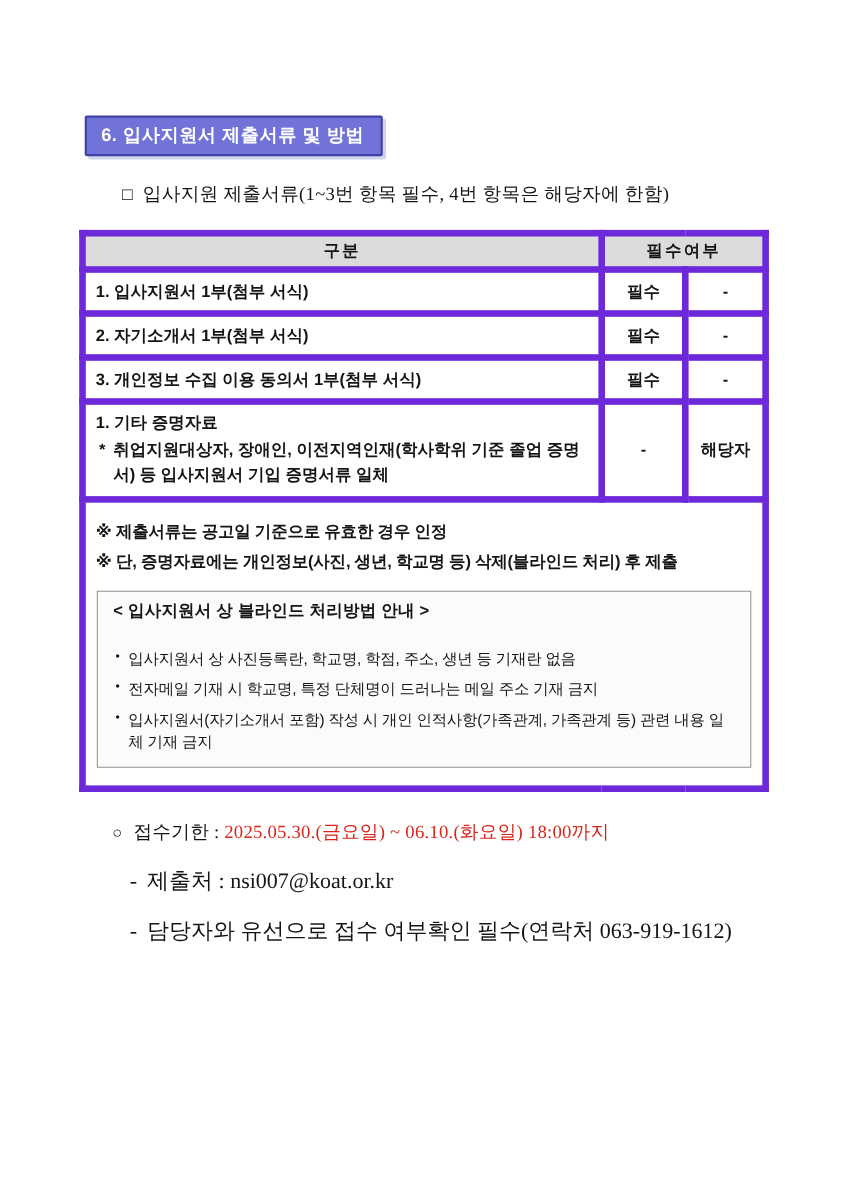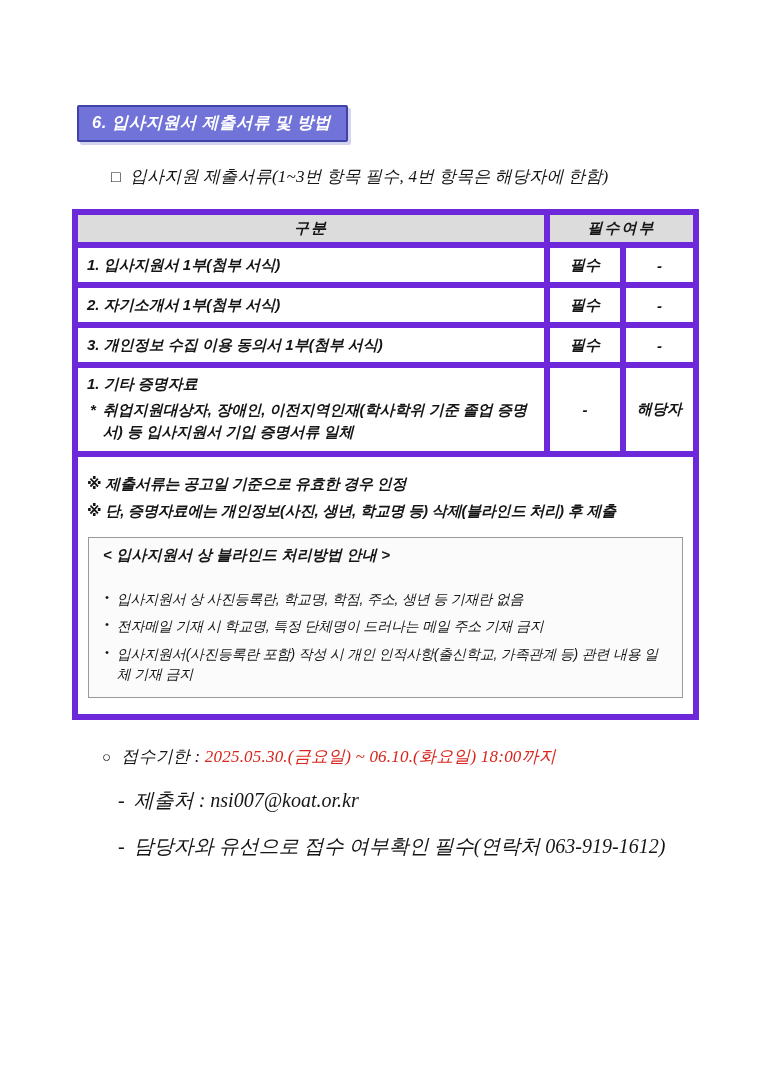--- a/index.html
+++ b/index.html
@@ -4,21 +4,21 @@
 <style>
   * { margin: 0; padding: 0; box-sizing: border-box; }
   html, body { background: #ffffff; }
   body {
     width: 768px; height: 1086px;
     font-family: "Liberation Serif", "DejaVu Serif", serif;
     color: #151515;
     overflow: hidden;
     position: relative;
   }
-  .page { width: 768px; height: 1086px; background: #fff; font-style: italic; }
+  .page { width: 768px; height: 1086px; background: #fff; }
   .content { padding: 0 72px; }
 
   
   .badge-wrap { padding-top: 105px; }
   .badge {
     display: inline-block;
     margin-left: 5px;
     background: var(--badge-bg, #7173d8);
     border: 2px solid var(--badge-border, #4043a6);
     border-radius: 2px;
@@ -179,21 +179,21 @@
               <div class="blind-item">
                 <span class="dot">•</span>
                 <span>입사지원서 상 사진등록란, 학교명, 학점, 주소, 생년 등 기재란 없음</span>
               </div>
               <div class="blind-item">
                 <span class="dot">•</span>
                 <span>전자메일 기재 시 학교명, 특정 단체명이 드러나는 메일 주소 기재 금지</span>
               </div>
               <div class="blind-item">
                 <span class="dot">•</span>
-                <span>입사지원서(사진등록란 포함) 작성 시 개인 인적사항(출신학교, 가족관계 등) 관련 내용 일체 기재 금지</span>
+                <span>입사지원서(자기소개서 포함) 작성 시 개인 인적사항(가족관계, 가족관계 등) 관련 내용 일체 기재 금지</span>
               </div>
             </div>
           </td>
         </tr>
       </tbody>
     </table>
 
 
     <div class="sub-list">
       <div class="s-item">

